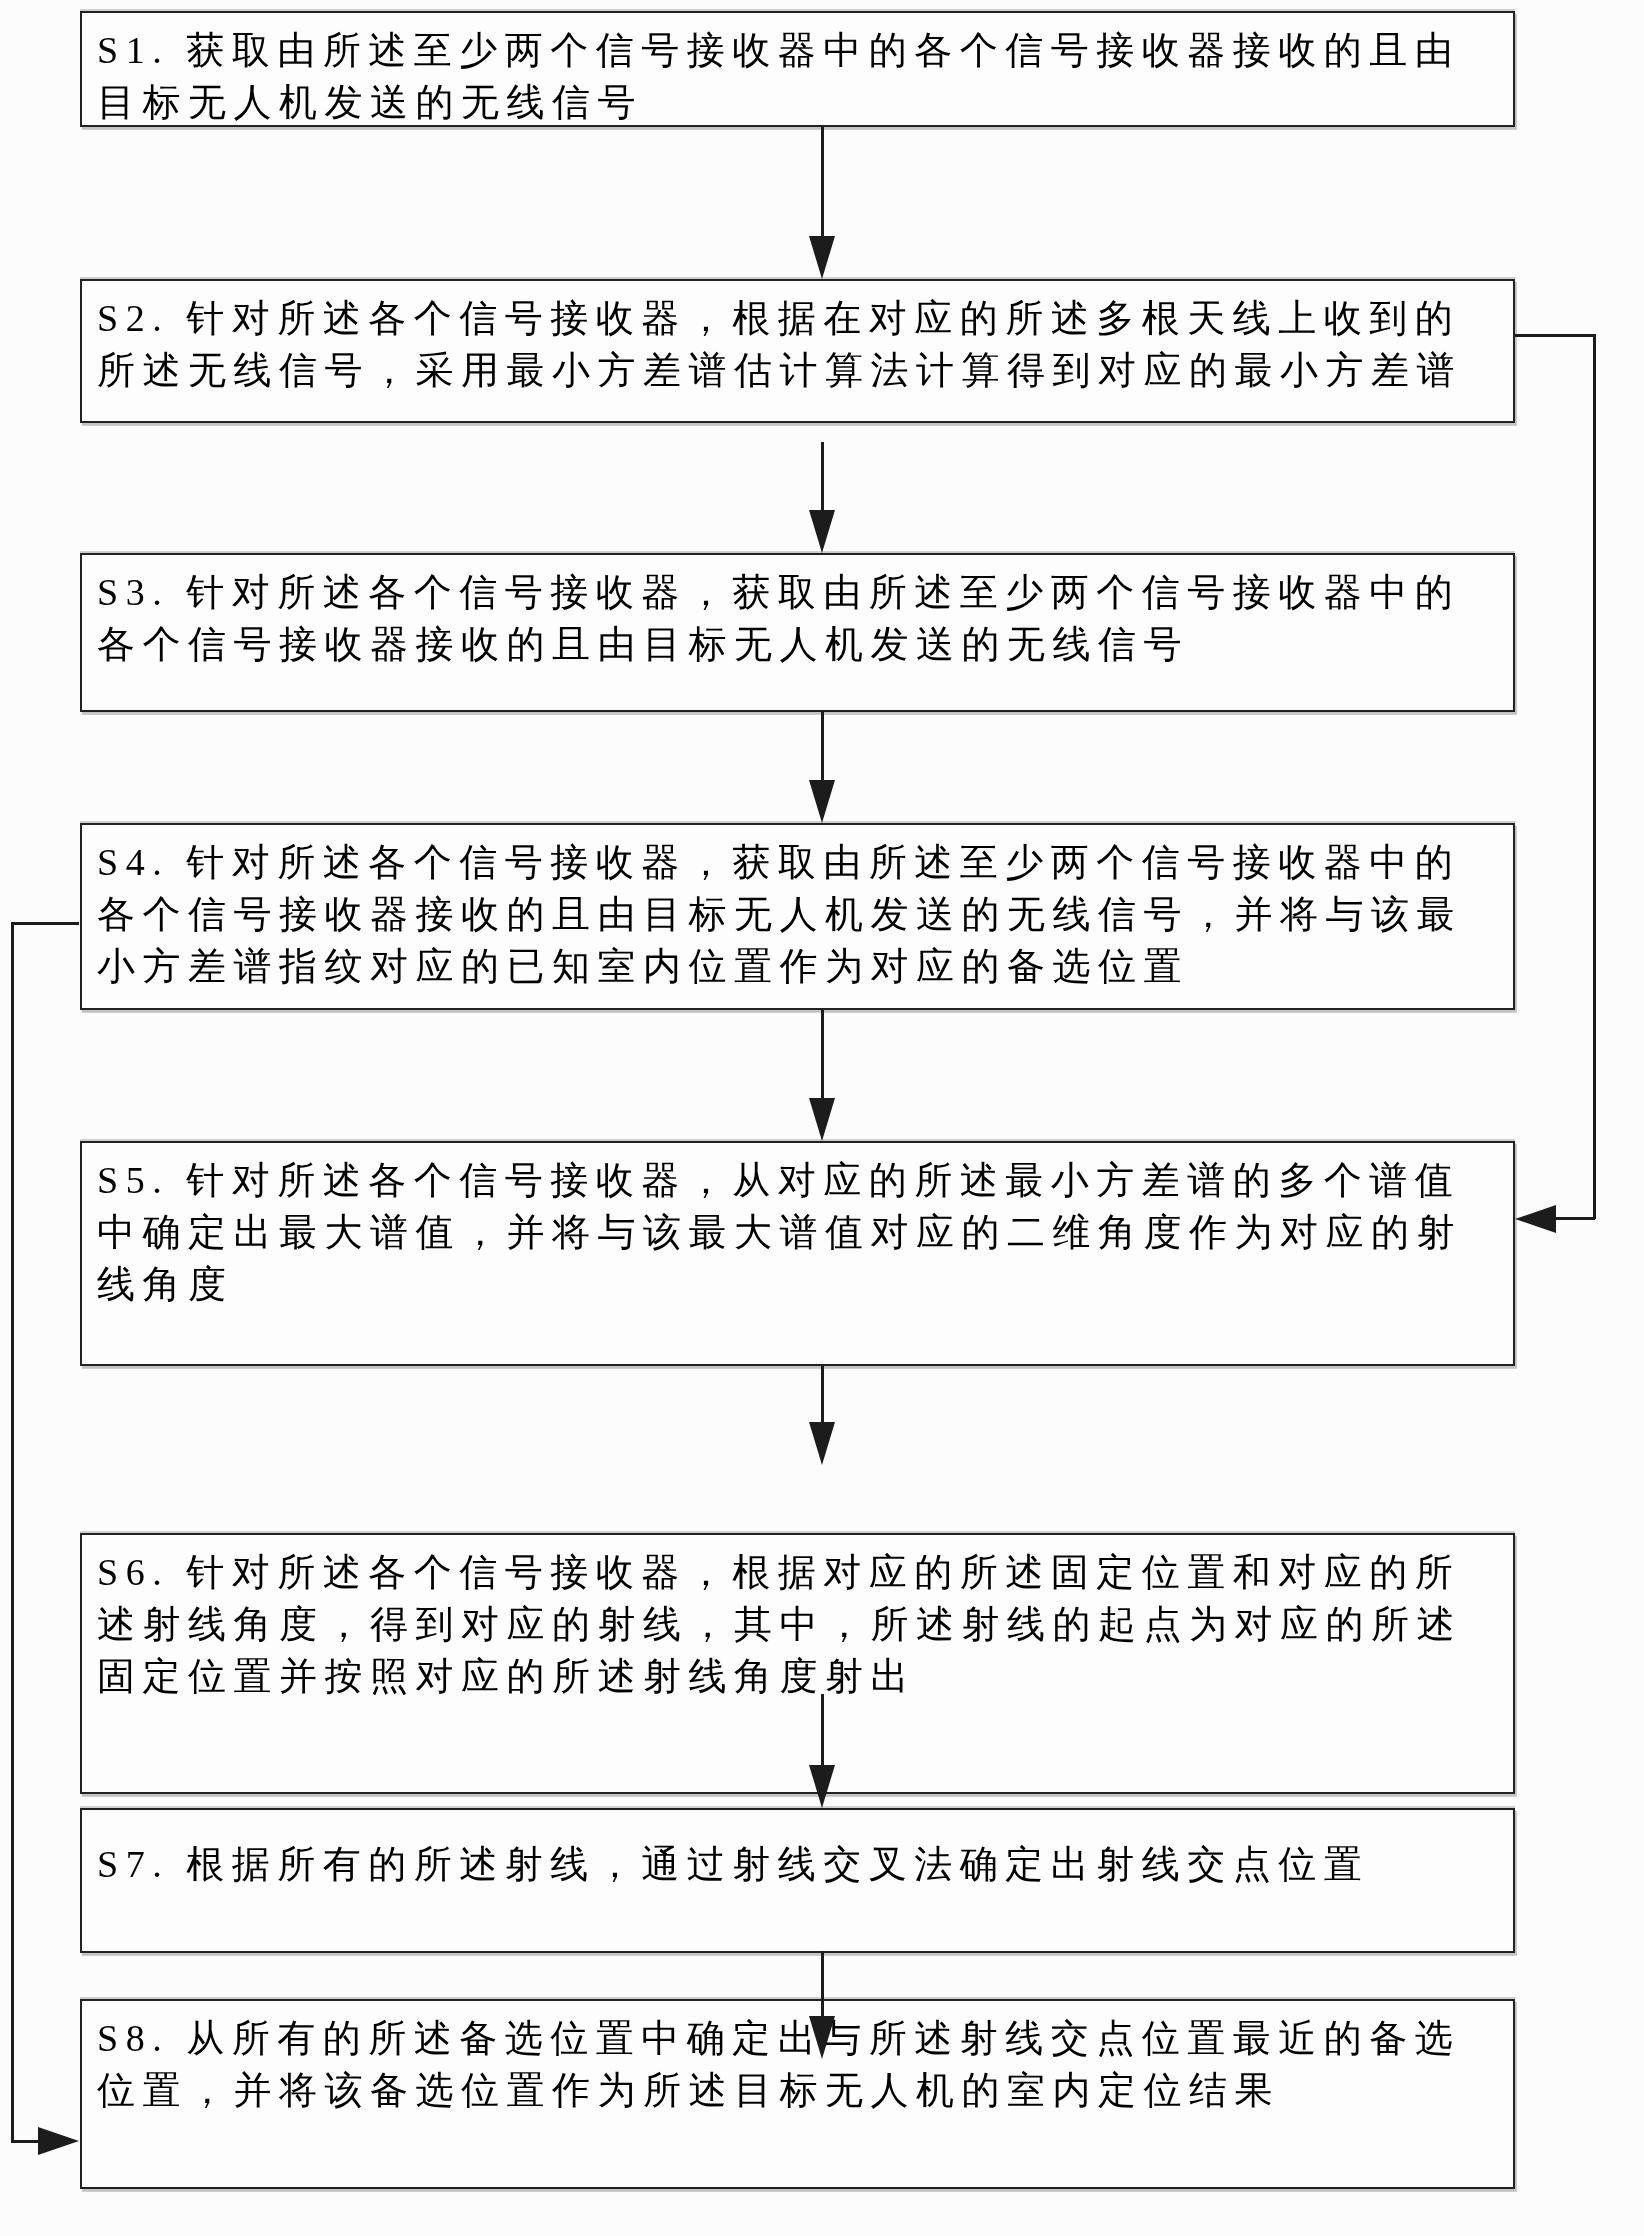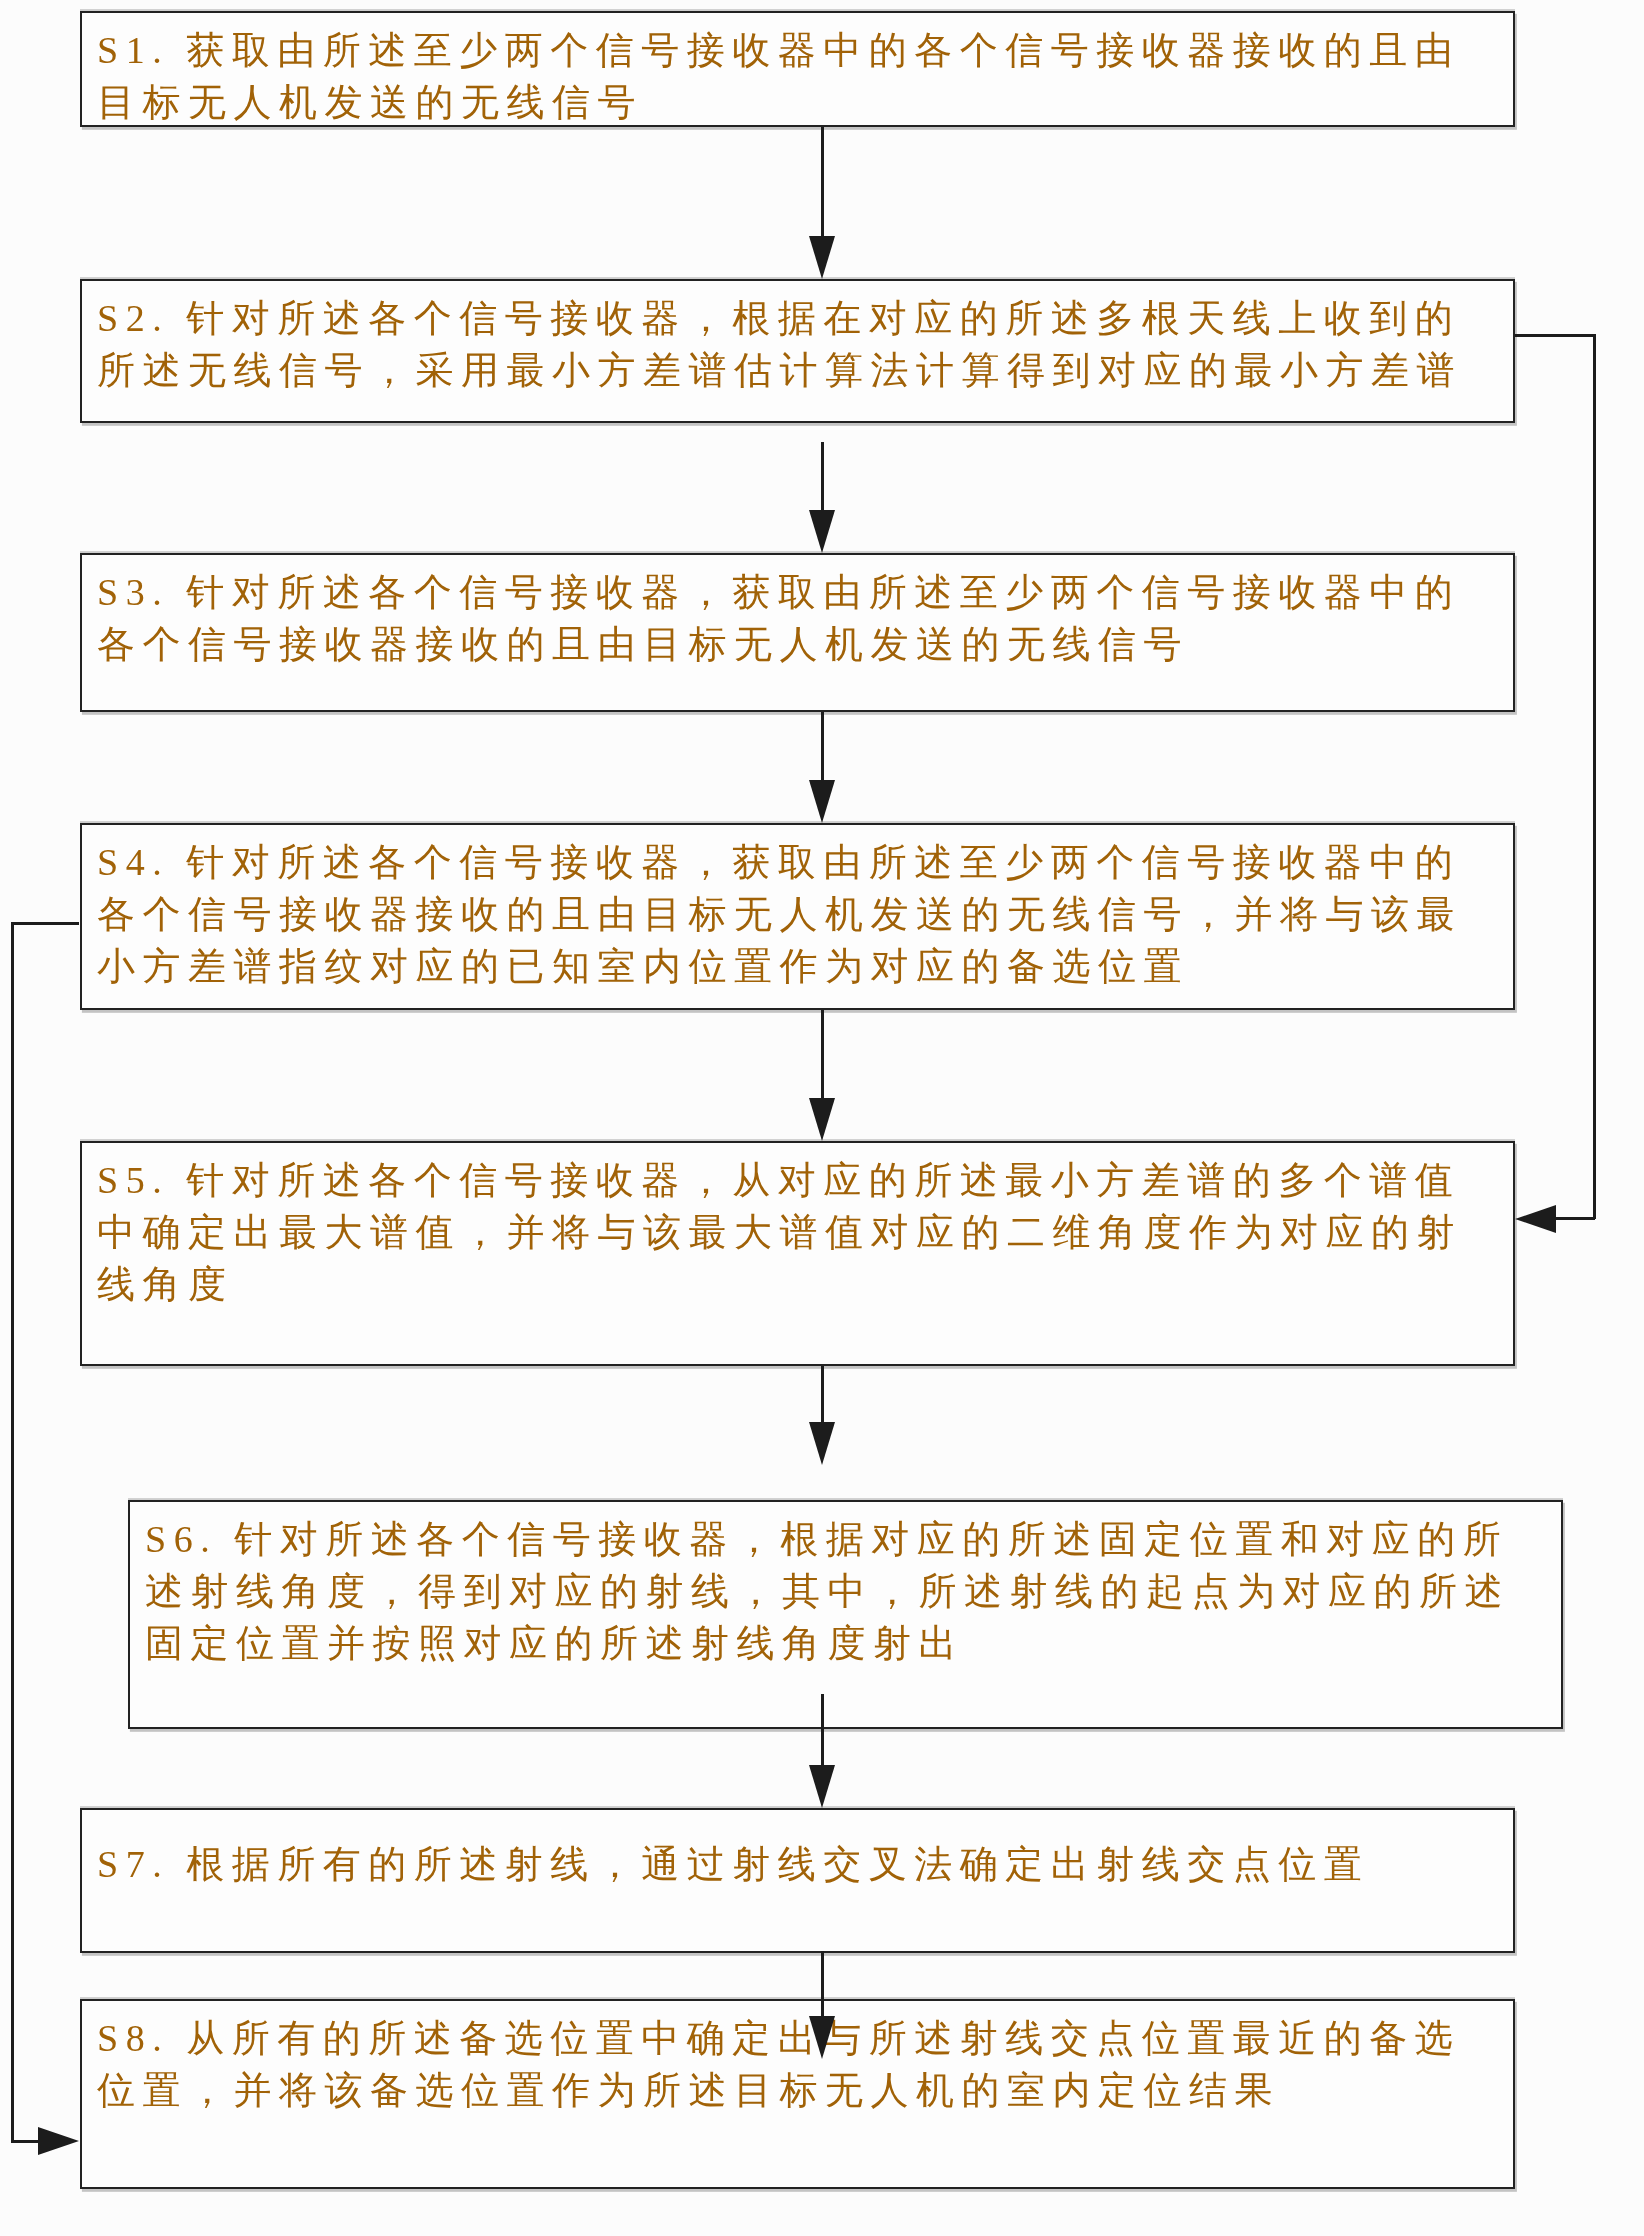--- a/index.html
+++ b/index.html
@@ -19,21 +19,21 @@
     position: absolute;
     left: 80px;
     width: 1435px;
     box-sizing: border-box;
     border: 2.8px solid #222222;
     background: #fdfdfd;
     box-shadow: 1.9px 2.8px 0 rgba(90,90,90,0.35), 0 -1.9px 0 rgba(120,120,120,0.35);
     padding: 11.2px 15px 0 15px;
   }
   .step-text {
-    color: #a16207;
+    color: #000000;
     font-size: 38px;
     line-height: 52px;
     letter-spacing: 7.5px;
     text-align: left;
     word-break: break-all;
   }
   .vshaft {
     position: absolute;
     width: 2.8px;
     background: #1c1c1c;
@@ -81,21 +81,21 @@
   </div>
   <div class="step" style="top:553px; height:159px;">
     <div class="step-text">S3. 针对所述各个信号接收器，获取由所述至少两个信号接收器中的各个信号接收器接收的且由目标无人机发送的无线信号</div>
   </div>
   <div class="step" style="top:823px; height:187px;">
     <div class="step-text">S4. 针对所述各个信号接收器，获取由所述至少两个信号接收器中的各个信号接收器接收的且由目标无人机发送的无线信号，并将与该最小方差谱指纹对应的已知室内位置作为对应的备选位置</div>
   </div>
   <div class="step" style="top:1141px;height:225px;">
     <div class="step-text">S5. 针对所述各个信号接收器，从对应的所述最小方差谱的多个谱值中确定出最大谱值，并将与该最大谱值对应的二维角度作为对应的射线角度</div>
   </div>
-  <div class="step" style="top:1500px;height:229px;margin-left:48px;">
+  <div class="step" style="top:1533px;height:261px;">
     <div class="step-text">S6. 针对所述各个信号接收器，根据对应的所述固定位置和对应的所述射线角度，得到对应的射线，其中，所述射线的起点为对应的所述固定位置并按照对应的所述射线角度射出</div>
   </div>
   <div class="step" style="top:1808px;height:145px;padding-top:28px;">
     <div class="step-text">S7. 根据所有的所述射线，通过射线交叉法确定出射线交点位置</div>
   </div>
   <div class="step" style="top:1981px;height:190px;margin-top:18px;">
     <div class="step-text">S8. 从所有的所述备选位置中确定出与所述射线交点位置最近的备选位置，并将该备选位置作为所述目标无人机的室内定位结果</div>
   </div>
 
   <div class="vshaft" style="left:821px;top:127px;height:112px;"></div>

